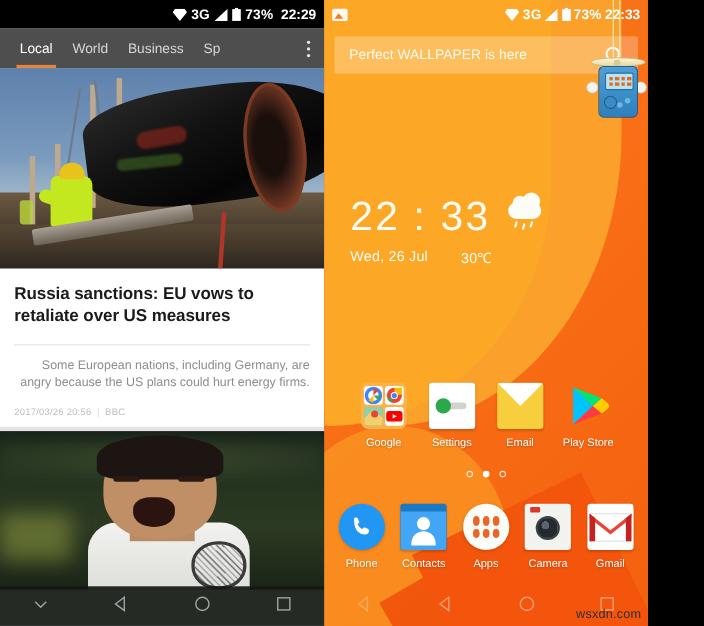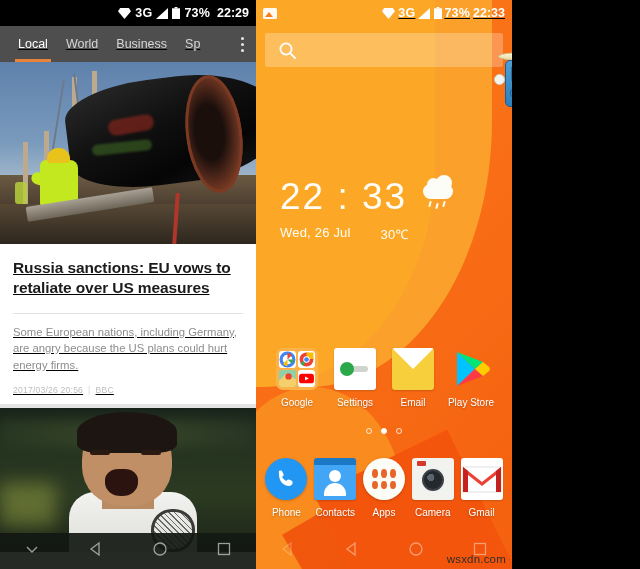--- a/index.html
+++ b/index.html
@@ -1,18 +1,18 @@
 <!DOCTYPE html>
 <html><head>
 <meta charset="utf-8">
 <style>
   * { margin:0; padding:0; box-sizing:border-box; }
   html,body { width:640px; height:569px; overflow:hidden; background:#000;
     font-family:"Liberation Sans", sans-serif; }
-  .screen { position:relative; width:512px; height:569px; display:flex;text-decoration:underline; }
+  .screen { position:relative; width:589px; height:569px; display:flex; }
 
   
   .left { position:relative; width:320px; height:569px; background:#ffffff; overflow:hidden; }
 
   .statusbar-dark {
     height:26px; background:#000; display:flex; align-items:center;
     justify-content:flex-end; padding-right:7px; gap:4px; color:#fff;
   }
   .sb-ico { display:inline-flex; align-items:center; }
   .sb-text { font-size:12.5px; font-weight:bold; letter-spacing:.2px; line-height:1; }
@@ -78,21 +78,21 @@
     background:#b6cf3a; border-radius:3px; opacity:.85; }
   .red-pipe { position:absolute; left:68%; top:72%; width:4px; height:28%;
     background:#b0362a; transform:rotate(4deg); }
 
   .headline {
     padding:14px 13px 6px 13px; font-size:15.5px; line-height:1.32;
     color:#1b1b1b; font-weight:bold; letter-spacing:-.1px;
   }
   .sep { height:1px; background:#e2e2e2; margin:8px 13px 0 13px; }
   .summary {
-    padding:10px 13px 0 13px; font-size:11.3px; line-height:1.45; color:#8d8d8d;
+    padding:10px 13px 0 13px; font-size:11.3px; line-height:1.45; color:#8d8d8d;text-align:right;
   }
   .meta { padding:12px 13px 9px 13px; font-size:8.6px; color:#bdbdbd; letter-spacing:.2px; }
   .meta .msep { margin:0 5px; color:#d8d8d8; }
   .divider-thick { height:4px; background:#e4e4e4; }
 
   .news-photo2 { position:relative; width:100%; height:144px; overflow:hidden;
     background:#1f2a1d; }
   .court-bg { position:absolute; inset:0;
     background:linear-gradient(#18241a 0%, #24331f 30%, #2c3a22 60%, #1b2417 100%); }
   .court-blur { position:absolute; left:0; right:0; top:8%; height:20%;
@@ -194,21 +194,21 @@
   .cloud:before { content:""; position:absolute; left:4px; top:-6px;
     width:13px; height:13px; border-radius:50%; background:#fdfdf8; }
   .cloud:after { content:""; position:absolute; left:13px; top:-9px;
     width:16px; height:16px; border-radius:50%; background:#fdfdf8; }
   .drop { position:absolute; width:2px; height:6px; background:#fdfdf8;
     border-radius:1px; transform:rotate(16deg); }
   .clock-sub { display:flex; gap:30px; margin-top:10px; font-size:13px;
     color:#fffdf6; letter-spacing:.2px; }
 
   .app-grid { position:absolute; left:0; right:0; top:348px; z-index:4;
-    display:flex; justify-content:space-between; padding:0 12px; }
+    display:flex; justify-content:center; padding:0 12px; }
   .app { width:62px; display:flex; flex-direction:column; align-items:center; gap:7px; }
   .app-label { font-size:10px; color:#fff; white-space:nowrap;
     text-shadow:0 1px 2px rgba(0,0,0,.28); }
   .ic { width:42px; height:42px; position:relative; }
 
   .folder { background:#fbb24a; border-radius:7px; padding:3px;
     display:grid; grid-template-columns:1fr 1fr; grid-template-rows:1fr 1fr; gap:2px; }
   .folder > div { border-radius:3px; background:#fff; position:relative; overflow:hidden; }
 
   .settings-ic { background:#fff; border-radius:3px; display:flex; align-items:center;
@@ -403,20 +403,21 @@
         <svg width="8" height="12" viewBox="0 0 8 12">
             <rect x="2.6" y="0" width="2.8" height="1.5" fill="#fff"></rect>
             <rect x="0" y="1.3" width="8" height="10.7" fill="#fff"></rect>
           </svg>
       </span>
       <span class="sb-text" style="margin-left:2px">73%</span>
       <span class="sb-time">22:33</span>
     </div>
 
     <div class="searchbar">
+      <div class="search-ph">Perfect WALLPAPER is here</div>
       <div class="search-btn">
         <svg width="19" height="19" viewBox="0 0 19 19">
             <circle cx="8" cy="8" r="5.6" stroke="#fff" stroke-width="1.8" fill="none"></circle>
             <path d="M12.2 12.2 17 17" stroke="#fff" stroke-width="1.8" stroke-linecap="round"></path>
           </svg>
       </div>
     </div>
 
     <div class="hanging">
       <div class="string"></div>

